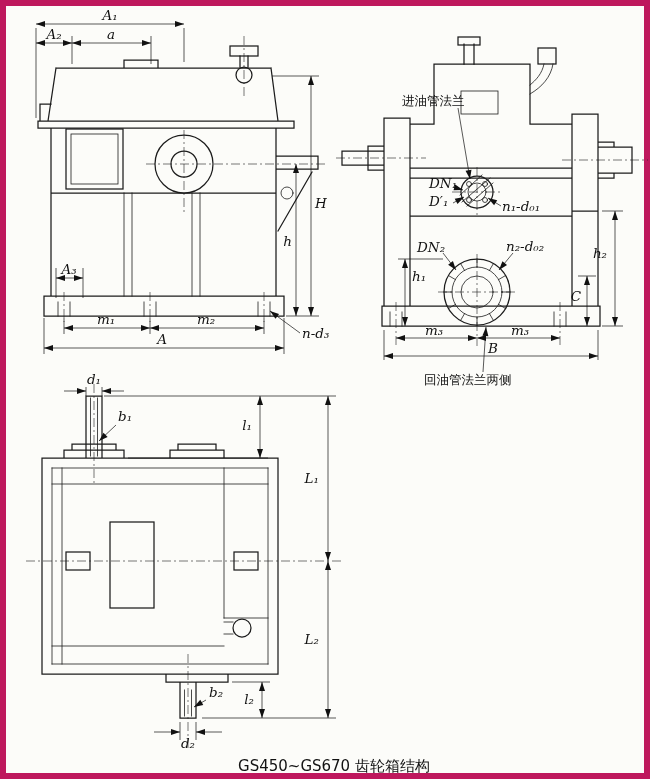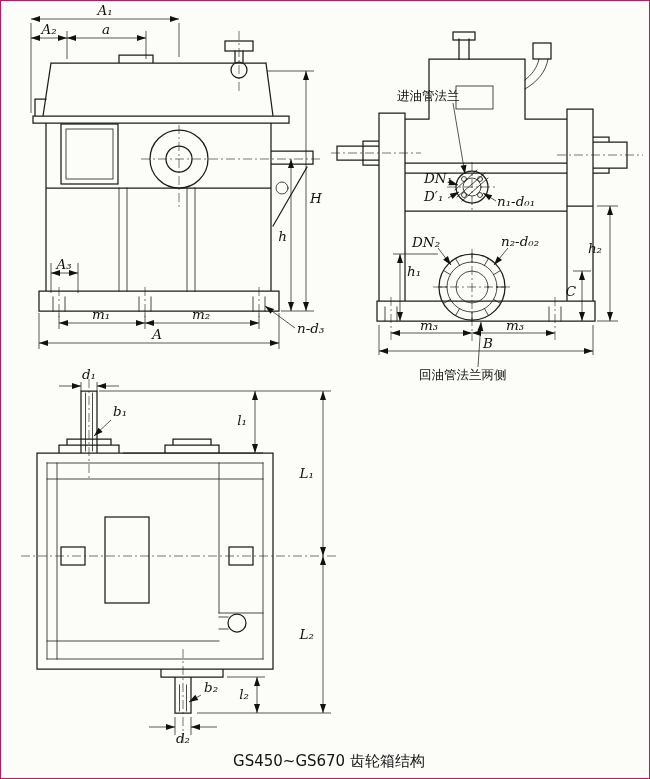--- a/index.html
+++ b/index.html
@@ -1,18 +1,18 @@
 <!DOCTYPE html>
 <html><head>
 <meta charset="utf-8">
 <style>
   html,body{margin:0;padding:0;background:#e8e8e4;}
   .page{
     width:650px;height:779px;box-sizing:border-box;margin:0 auto;
-    background:#fcfcf9;border:1px solid #be185d;position:relative;
+    background:#fcfcf9;border:6px solid #be185d;position:relative;
     font-family:"DejaVu Sans",sans-serif;
   }
   svg{display:block;}
   .ol{stroke:#1c1c1c;stroke-width:1.25;fill:none;stroke-linecap:square;}
   .thin{stroke:#1c1c1c;stroke-width:0.8;fill:none;stroke-linecap:square;}
   .cl{stroke:#1c1c1c;stroke-width:0.6;fill:none;stroke-dasharray:9 3 2 3;}
   .dim{stroke:#111;stroke-width:0.7;fill:none;}
   .dimtxt{font:italic 13.5px "DejaVu Serif",serif;fill:#111;}
   .cjk{font:12.5px "DejaVu Sans",sans-serif;fill:#111;}
   .cap{font:15px "DejaVu Sans",sans-serif;fill:#111;}

